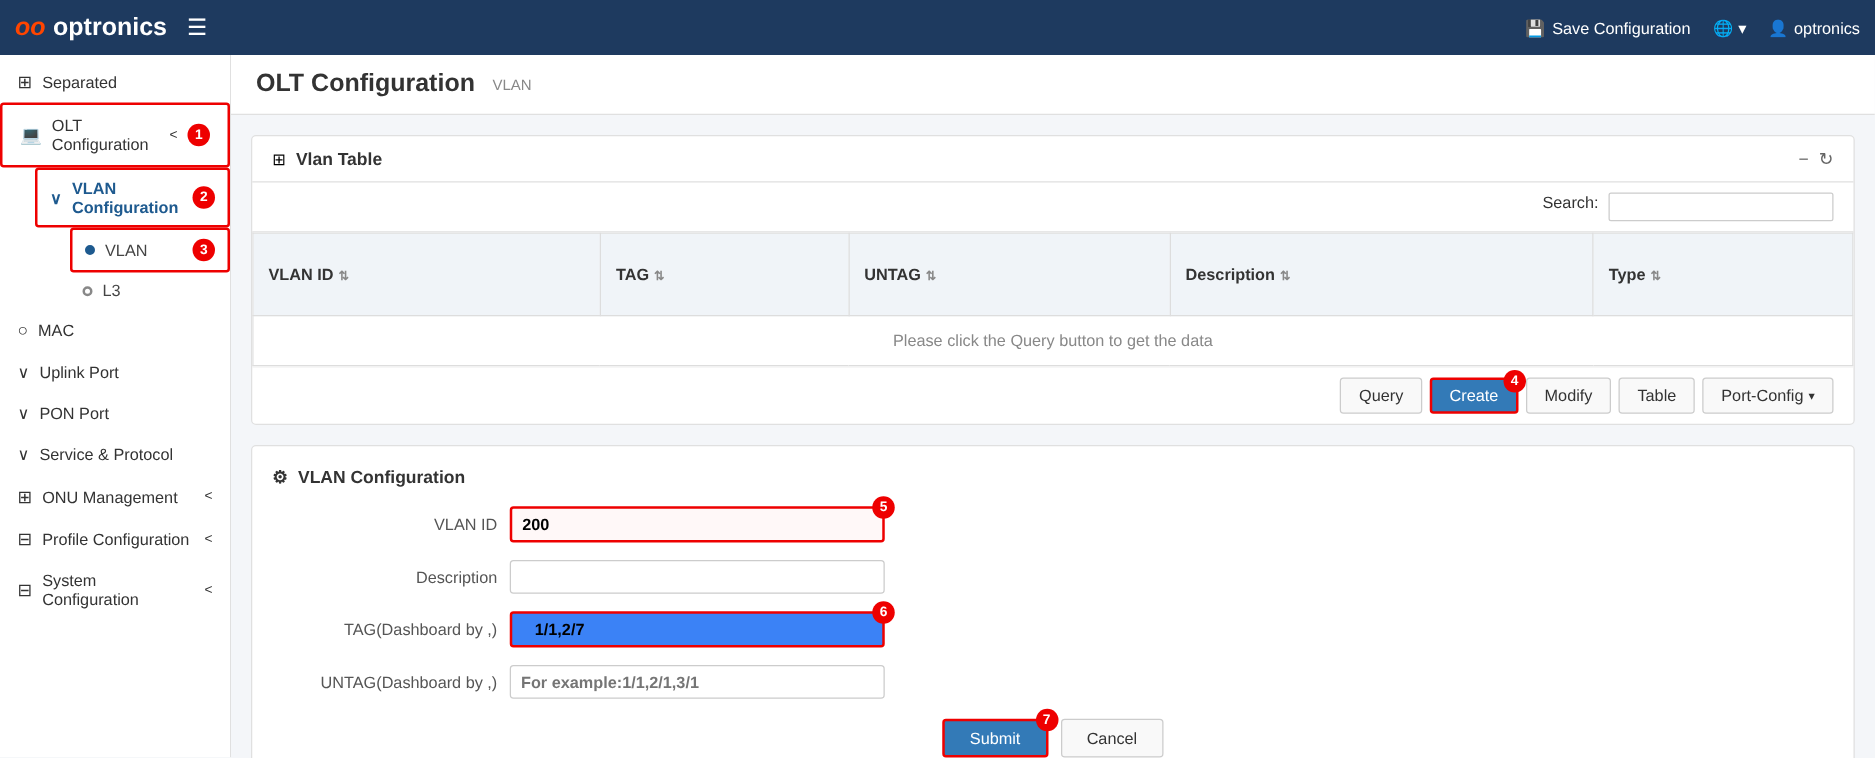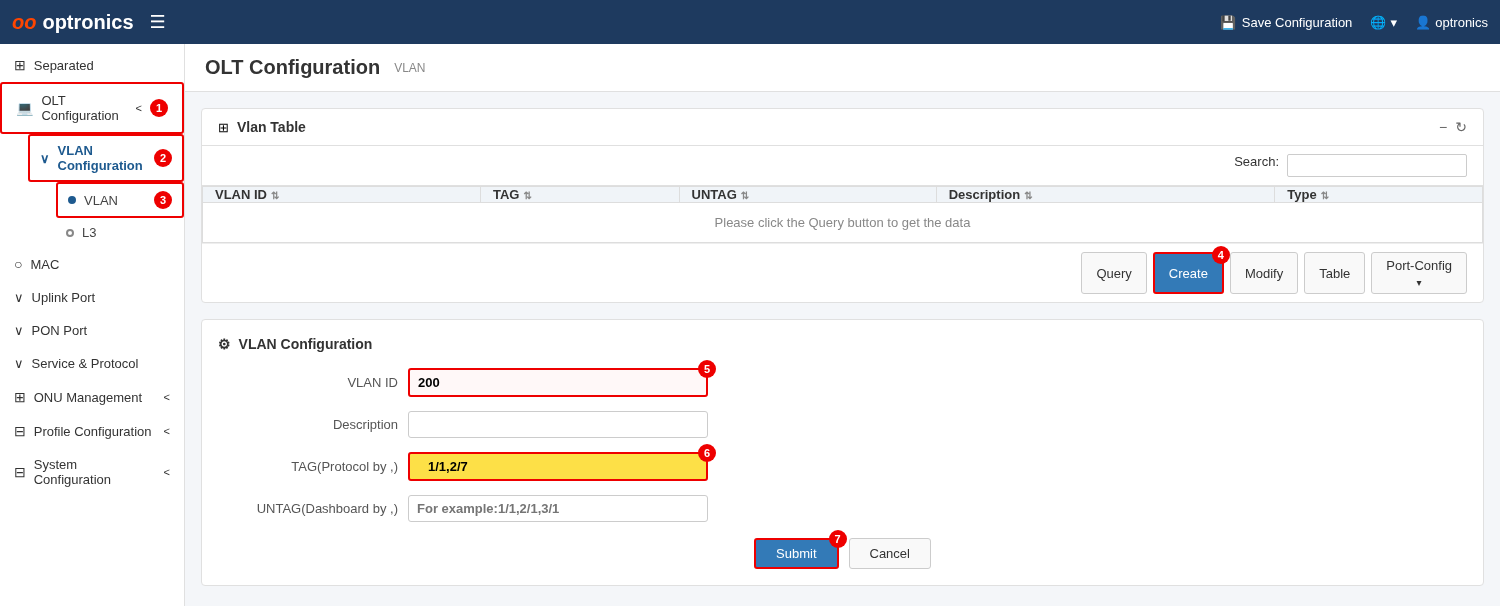--- a/index.html
+++ b/index.html
@@ -133,21 +133,21 @@
       gap: 8px;
     }
     .search-bar label { font-size: 13px; color: #333; }
     .search-bar input { border: 1px solid #ccc; padding: 3px 6px; width: 180px; font-size: 13px; border-radius: 2px; }
 
     
     .data-table { width: 100%; border-collapse: collapse; }
     .data-table th {
       background: #f0f4f8;
       border: 1px solid #ddd;
-      padding: 0 12px;
+      padding: 25px 12px;
       text-align: left;
       font-size: 13px;
       color: #333;
     }
     .data-table th .sort-arrows { font-size: 10px; margin-left: 4px; color: #888; }
     .data-table td {
       border: 1px solid #ddd;
       padding: 8px 12px;
       font-size: 13px;
       color: #555;
@@ -160,21 +160,21 @@
     .action-buttons {
       display: flex;
       justify-content: flex-end;
       padding: 8px 16px;
       gap: 6px;
       border-top: 1px solid #eee;
     }
     .btn { padding: 5px 14px; font-size: 13px; border-radius: 3px; cursor: pointer; border: 1px solid #ccc; background: #f9f9f9; color: #333; }
     .btn-primary { background: #337ab7; color: #fff; border-color: #2e6da4; }
     .btn-highlighted { border: 2px solid #e00; }
-    .btn-dropdown { display: flex; align-items: center; gap: 4px; flex-direction: column; }
+    .btn-dropdown { display: flex; align-items: center; gap: 4px; }
     .btn-dropdown .arrow { font-size: 10px; }
 
     
     .vlan-config-card {
       background: #fff;
       margin: 0 16px 16px;
       border: 1px solid #e0e0e0;
       border-radius: 4px;
       padding: 16px;
     }
@@ -189,21 +189,21 @@
     }
     .form-row {
       display: flex;
       align-items: center;
       margin-bottom: 14px;
       gap: 10px;
     }
     .form-label { width: 180px; text-align: right; font-size: 13px; color: #555; flex-shrink: 0; }
     .form-input { width: 300px; padding: 5px 8px; font-size: 13px; border: 1px solid #ccc; border-radius: 3px; font-weight: bold; }
     .form-input.highlighted { border: 2px solid #e00; background: #fff8f8; }
-    .form-input.tag-highlighted { border: 2px solid #e00; background: #fde047; padding-left: 18px; }
+    .form-input.tag-highlighted { border: 2px solid #e00; background: #3b82f6; padding-left: 18px; }
     .form-actions { display: flex; justify-content: center; gap: 10px; margin-top: 16px; }
     .submit-btn { background: #337ab7; color: #fff; border: 2px solid #e00; padding: 6px 20px; border-radius: 3px; cursor: pointer; font-size: 13px; }
     .cancel-btn { background: #f9f9f9; color: #333; border: 1px solid #ccc; padding: 6px 20px; border-radius: 3px; cursor: pointer; font-size: 13px; }
 
     
     .watermark {
       position: absolute;
       top: 50%;
       left: 50%;
       transform: translate(-50%, -50%);
@@ -379,21 +379,21 @@
             <span class="badge-circle" style="position:absolute; top:-8px; right:-8px;">5</span>
           </div>
         </div>
 
         <div class="form-row">
           <label class="form-label">Description</label>
           <input type="text" class="form-input" style="">
         </div>
 
         <div class="form-row">
-          <label class="form-label">TAG(Protocol by ,)</label>
+          <label class="form-label">TAG(Dashboard by ,)</label>
           <div style="position:relative; display:inline-block;">
             <input type="text" class="form-input tag-highlighted" value="1/1,2/7" style="">
             <span class="badge-circle" style="position:absolute; top:-8px; right:-8px;">6</span>
           </div>
         </div>
 
         <div class="form-row">
           <label class="form-label">UNTAG(Dashboard by ,)</label>
           <input type="text" class="form-input" placeholder="For example:1/1,2/1,3/1" style="">
         </div>

